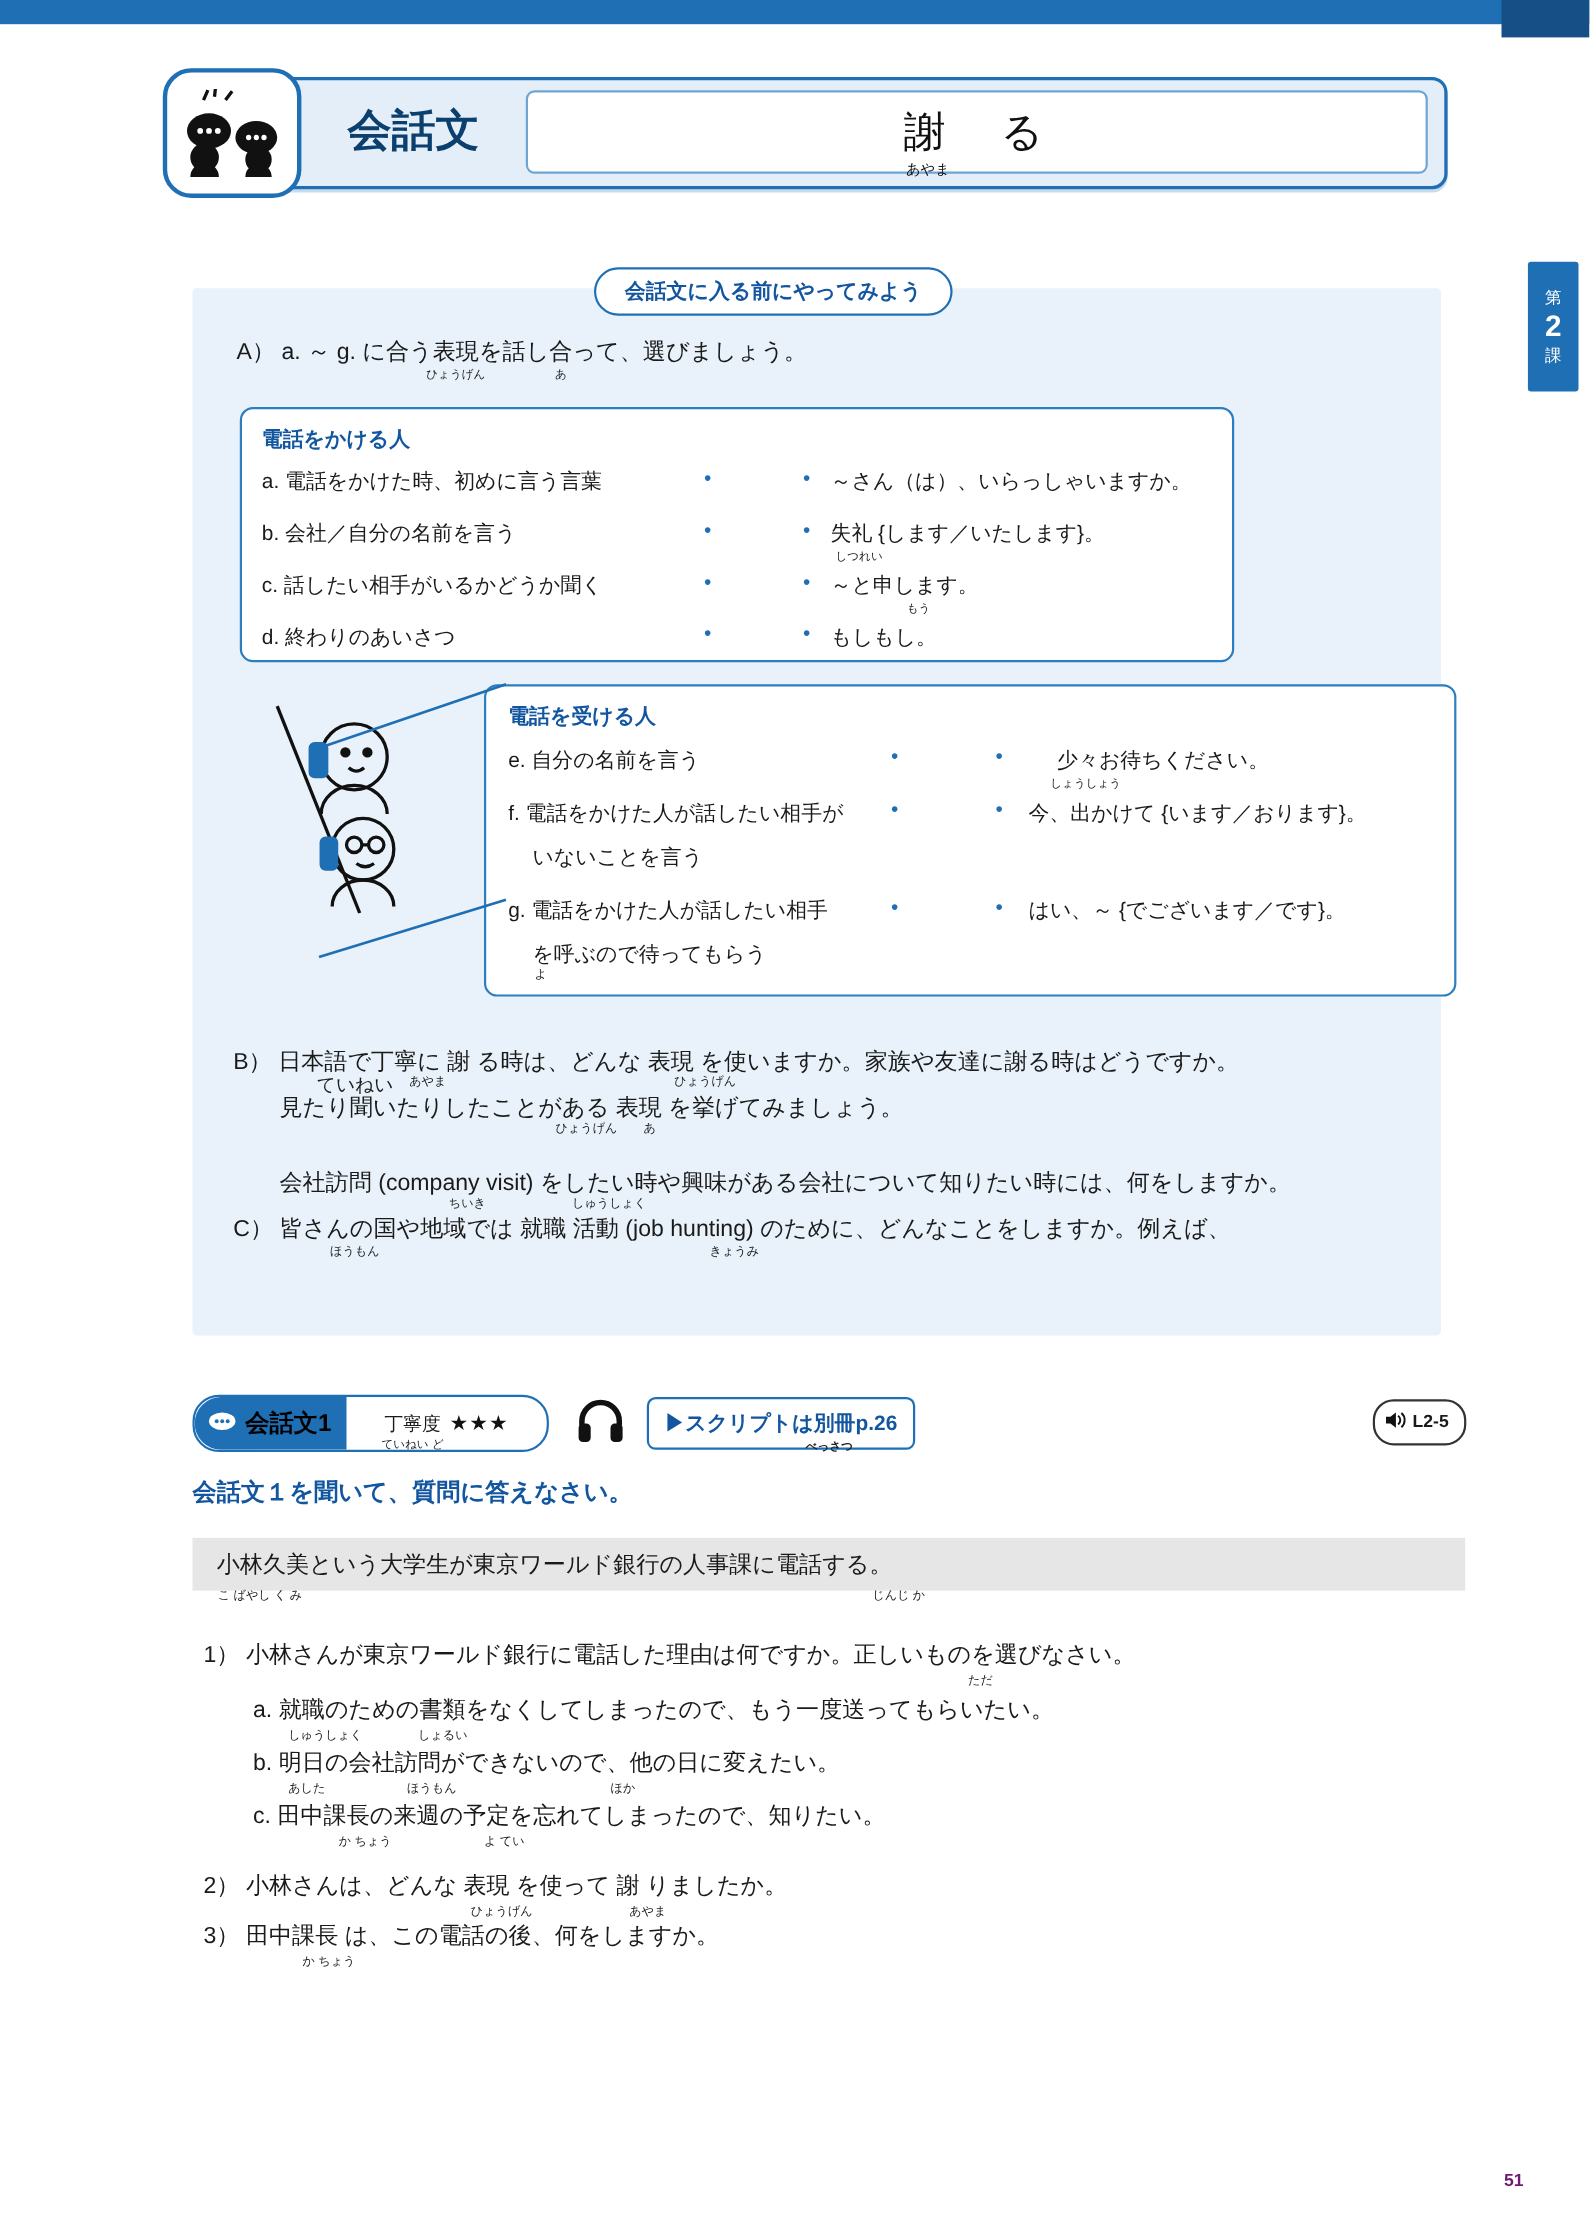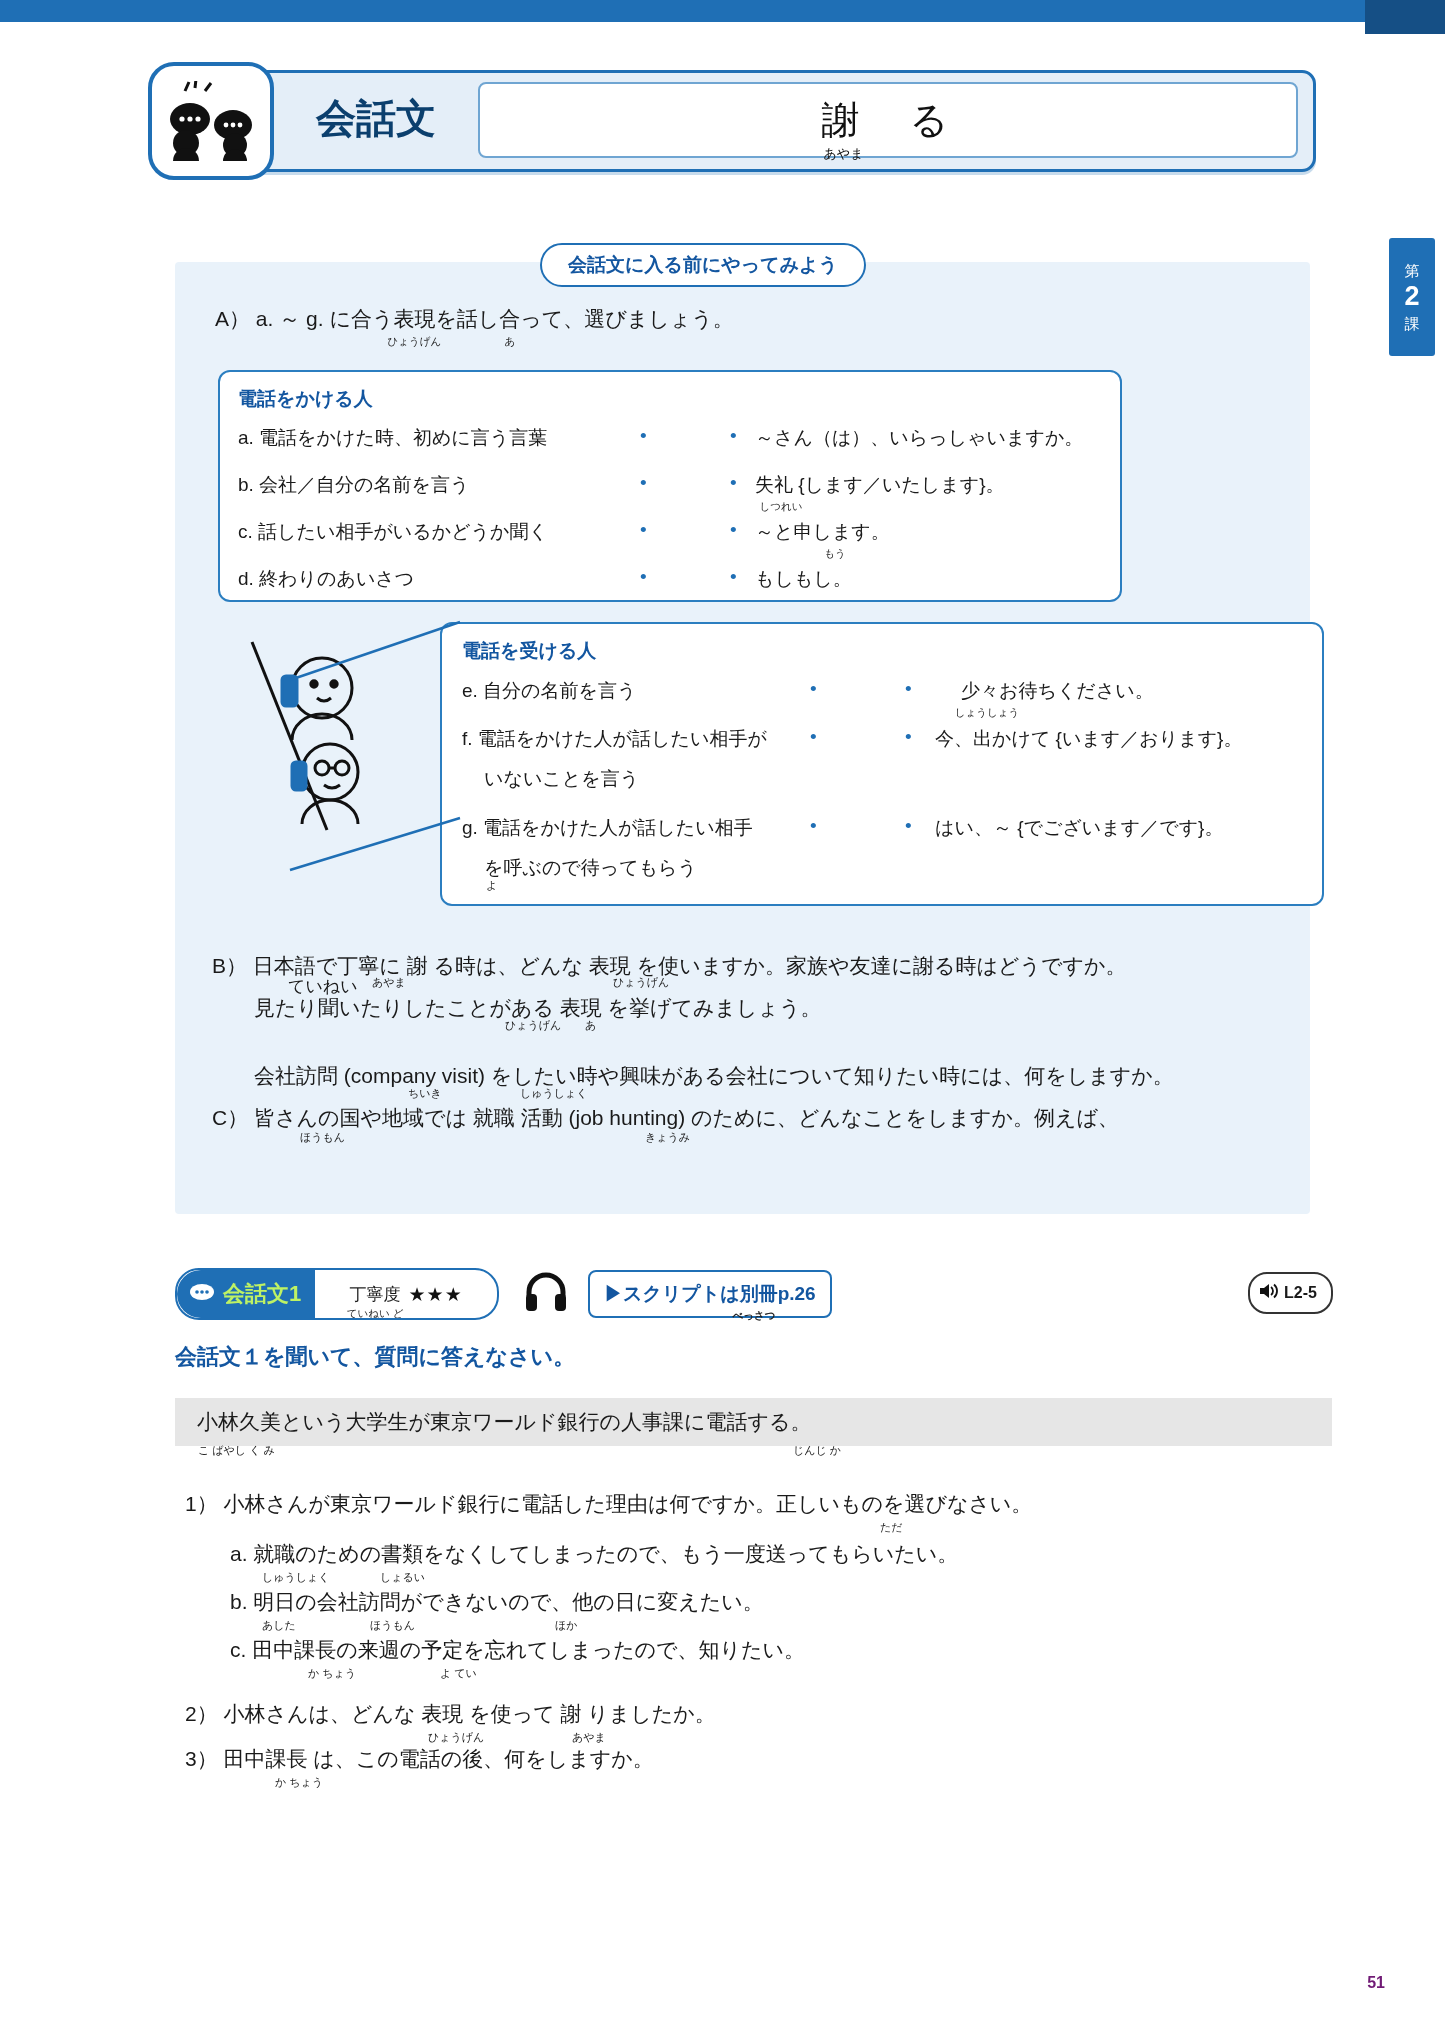--- a/index.html
+++ b/index.html
@@ -241,21 +241,21 @@
     height: 48px;
     border: 2px solid #1f6fb5;
     border-radius: 24px;
     background: #ffffff;
     display: flex;
     align-items: center;
     overflow: hidden;
   }
   .conv-badge .left {
     background: #1f6fb5;
-    color: #bef264;
+    color: #000000;
     height: 100%;
     display: flex;
     align-items: center;
     padding: 0 14px 0 12px;
     font-size: 22px;
     font-weight: bold;
     border-radius: 24px 0 0 24px;
   }
   .conv-badge .right {
     flex: 1;

